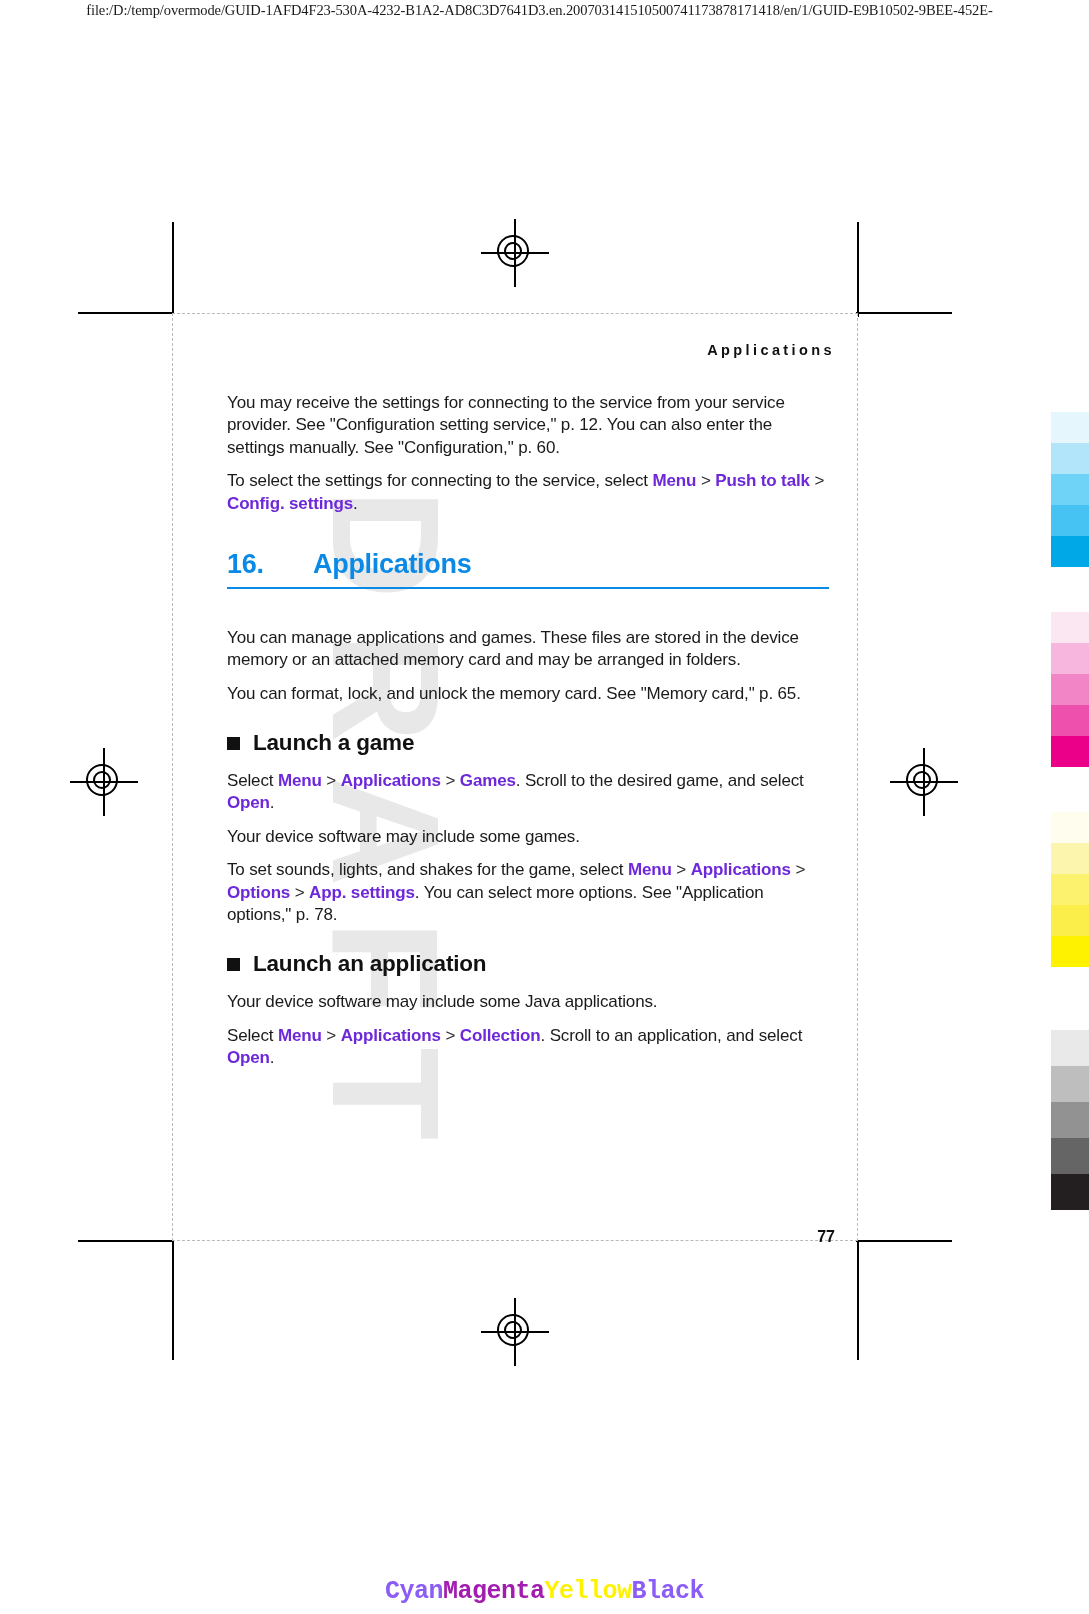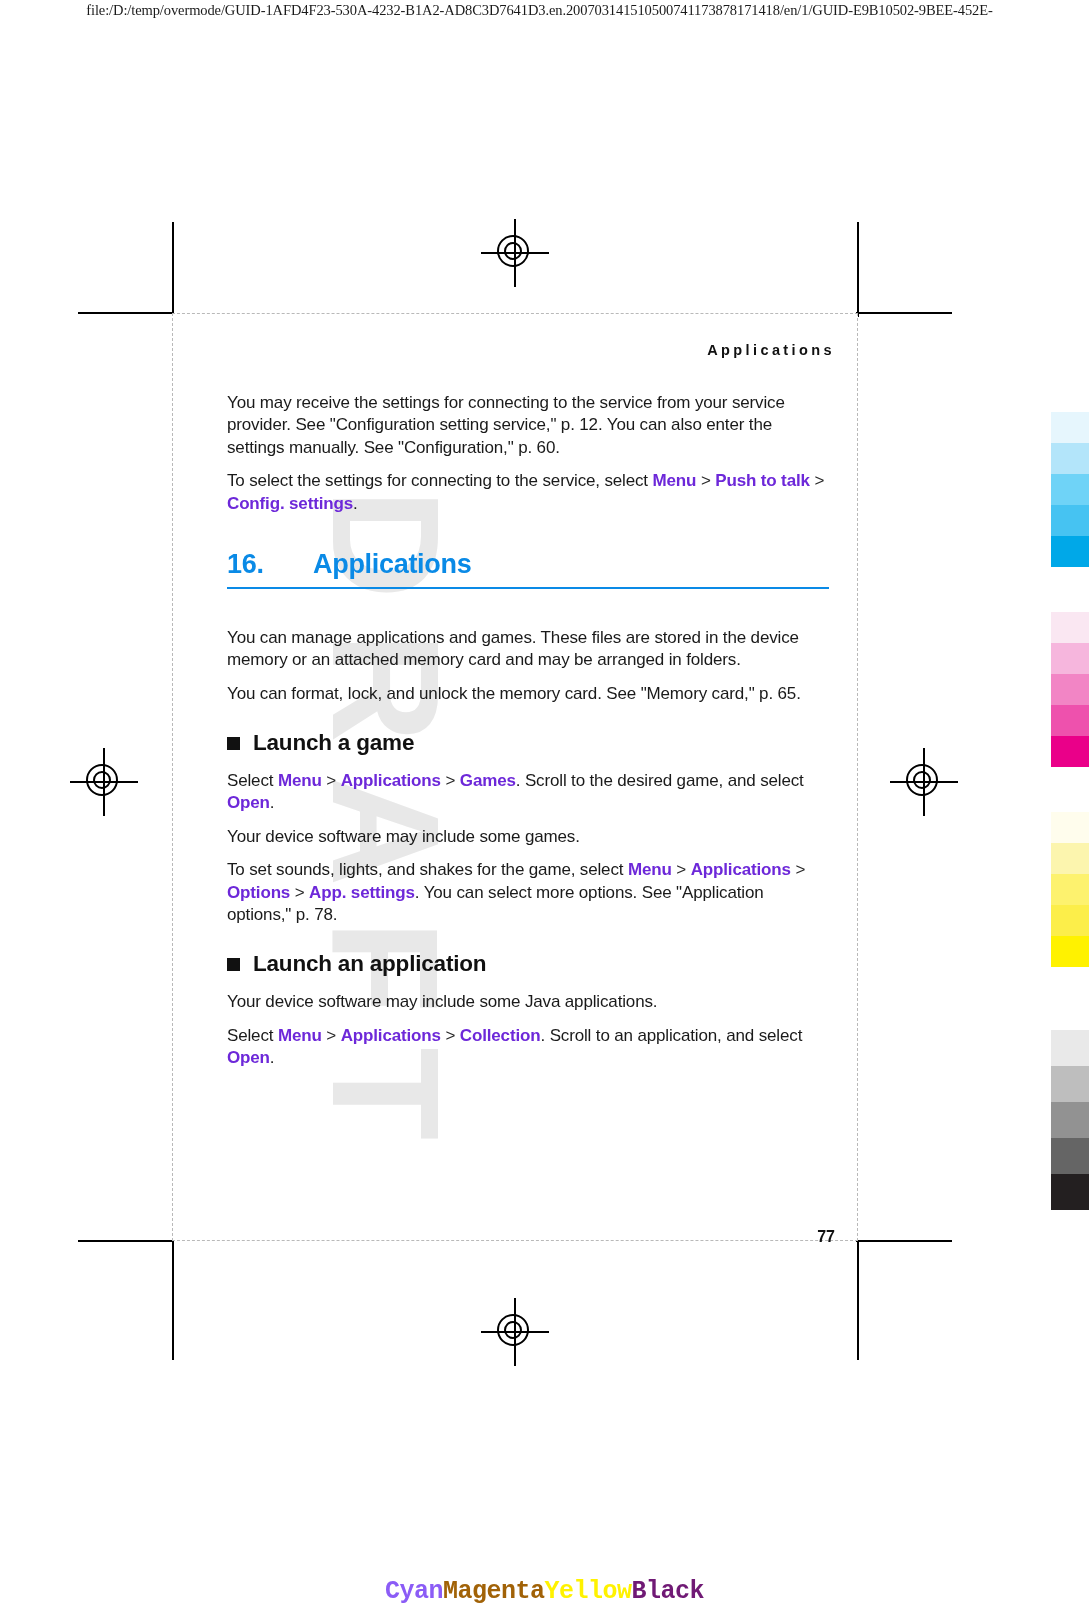--- a/index.html
+++ b/index.html
@@ -336,13 +336,13 @@
     </div>
     <div class="strip" style="top: 1030px;">
       <div class="sw" style="height: 36px; background: rgb(233, 233, 233);"></div>
       <div class="sw" style="height: 36px; background: rgb(190, 190, 190);"></div>
       <div class="sw" style="height: 36px; background: rgb(146, 146, 146);"></div>
       <div class="sw" style="height: 36px; background: rgb(101, 101, 101);"></div>
       <div class="sw" style="height: 36px; background: rgb(35, 31, 32);"></div>
     </div>
   </div>
 
-<div class="cmyk-legend"><span style="color:#8b5cf6">Cyan</span><span style="color:#a16207">Magenta</span><span style="color:#fff200">Yellow</span><span style="color:#701a75">Black</span></div>
+<div class="cmyk-legend"><span style="color:#8b5cf6">Cyan</span><span style="color:#a21caf">Magenta</span><span style="color:#fff200">Yellow</span><span style="color:#8b5cf6">Black</span></div>
 
 </body></html>

